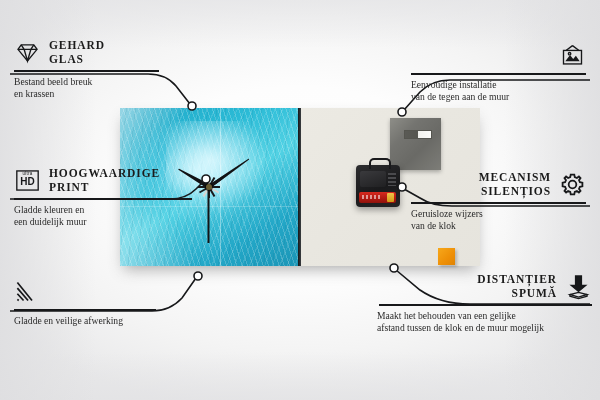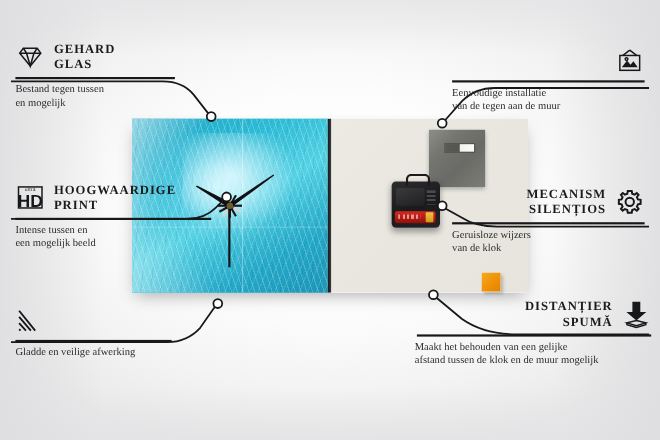--- a/index.html
+++ b/index.html
@@ -107,21 +107,21 @@
   .hand-h{width:5px;height:36px;margin-left:-2.5px;margin-top:-36px;
     background:#121214;clip-path:polygon(0% 100%,100% 100%,62% 0%,38% 0%);}
   .hand-m{width:4px;height:49px;margin-left:-2px;margin-top:-49px;
     background:#121214;clip-path:polygon(0% 100%,100% 100%,64% 0%,36% 0%);}
   .hand-s{width:1.5px;height:56px;margin-left:-.75px;margin-top:-56px;background:#141416;}
   .pivot{position:absolute;left:50%;top:50%;width:6px;height:6px;margin:-3px 0 0 -3px;
     border-radius:50%;background:#6a5c30;box-shadow:0 0 0 1px rgba(0,0,0,.5);}
 
   
   .callout{position:absolute;}
-  .callout .head{display:flex;align-items:flex-start;gap:8px;}
+  .callout .head{display:flex;align-items:flex-end;gap:8px;}
   .callout.right .head{justify-content:flex-end;}
   .callout .title{
     font-size:11.5px;letter-spacing:.9px;color:#1b1b1b;line-height:1.22;
     font-weight:700;text-transform:uppercase;
   }
   .callout.right .title{text-align:right;}
   .callout .rule{height:1.6px;background:#17181a;margin:4px 0 4px 0;}
   .callout .desc{font-size:9.6px;color:#2b2b2b;line-height:1.28;}
   .callout.right .desc{text-align:left;}
   .ico{width:27px;height:27px;flex:0 0 27px;display:block;}
@@ -228,36 +228,36 @@
     <div class="head">
       <span class="ico">
         <svg viewBox="0 0 24 24" fill="none" stroke="#17181a" stroke-width="1.2">
           <path d="M3.5 9.2 L6.4 5.2 H17.6 L20.5 9.2 L12 19.6 Z"></path>
           <path d="M3.5 9.2 H20.5 M6.4 5.2 L9 9.2 L12 19.6 L15 9.2 L17.6 5.2 M9 9.2 H15"></path>
         </svg>
       </span>
       <span class="title"><span>GEHARD</span><br><span>GLAS</span></span>
     </div>
     <div class="rule" style="width:145px;"></div>
-    <div class="desc"><span>Bestand tegen tussen</span><br><span>en mogelijk</span></div>
+    <div class="desc"><span>Bestand beeld breuk</span><br><span>en krassen</span></div>
   </div>
 
   <div class="callout left" style="left:14px;top:166px;width:175px;">
     <div class="head">
       <span class="ico" style="position:relative;">
         <svg viewBox="0 0 24 24" fill="none" stroke="#17181a" stroke-width="1.2">
             <rect x="2.5" y="3.5" width="19" height="17"></rect>
           </svg>
         <span style="position:absolute;left:0;top:4px;width:27px;text-align:center;font-size:4.5px;letter-spacing:.2px;color:#17181a;font-family:'Liberation Sans',sans-serif;">ultra</span>
-        <span style="position:absolute;left:0;top:9px;width:27px;text-align:center;font-size:16px;font-weight:700;color:#17181a;font-family:'Liberation Sans',sans-serif;">HD</span>
+        <span style="position:absolute;left:0;top:9px;width:27px;text-align:center;font-size:10px;font-weight:700;color:#17181a;font-family:'Liberation Sans',sans-serif;">HD</span>
       </span>
       <span class="title"><span>HOOGWAARDIGE</span><br><span>PRINT</span></span>
     </div>
     <div class="rule" style="width:178px;"></div>
-    <div class="desc"><span>Intense tussen en</span><br><span>een mogelijk beeld</span></div>
+    <div class="desc"><span>Gladde kleuren en</span><br><span>een duidelijk muur</span></div>
   </div>
 
   <div class="callout left" style="left:14px;top:278px;width:170px;">
     <div class="head">
       <span class="ico">
         <svg viewBox="0 0 24 24" fill="none" stroke="#17181a" stroke-width="1.5">
           <path d="M3 4 L16 20 M3 9 L12.5 20 M3 14 L8.5 20 M3 19 L4.2 20"></path>
         </svg>
       </span>
     </div>

